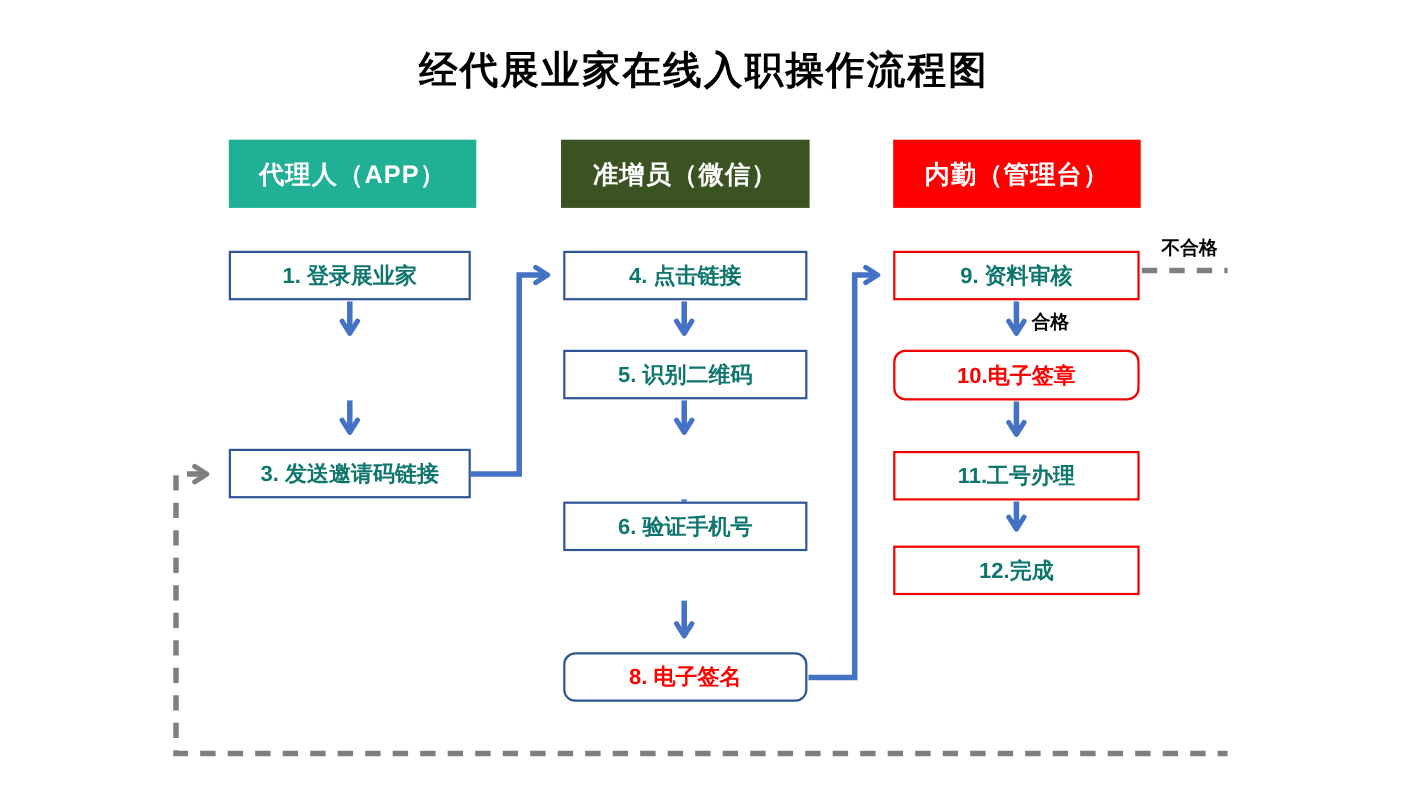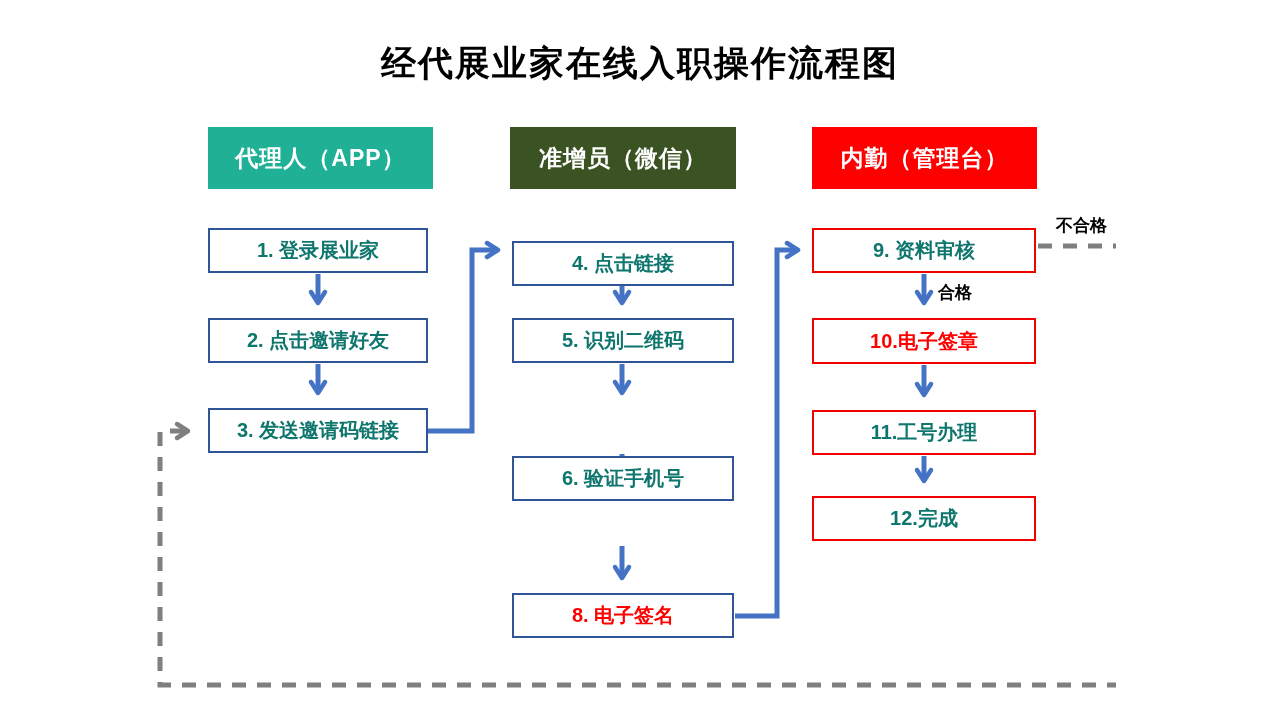--- a/index.html
+++ b/index.html
@@ -17,26 +17,26 @@
   }
   .hdr-agent{left:208px;width:225px;background:var(--lane_agent,#1FB095);}
   .hdr-recruit{left:510px;width:226px;background:var(--lane_recruit,#3B5323);}
   .hdr-admin{left:812px;width:225px;background:var(--lane_admin,#FE0000);}
   .flow-box{
     position:absolute;background:#fff;display:flex;align-items:center;justify-content:center;
     font-size:20px;font-weight:700;color:#0f766e;height:45px;box-sizing:border-box;white-space:nowrap;
   }
   .border-blue{border:2px solid var(--border_blue,#2F5597);}
   .border-red{border:2px solid var(--border_red,#F20000);}
-  .text-red{color:var(--text_red,#FF0000);}
+  .text-red{color:var(--text_red,#FF0000);border-radius:11px;}
   .col1{left:208px;width:220px;}
   .col2{left:512px;width:222px;}
   .col3{left:812px;width:224px;}
   .pos-b1{top:228px;}  .pos-b2{top:318px;}  .pos-b3{top:408px;}
-  .pos-b4{top:228px;margin-top:13px;}  .pos-b5{top:318px;}  .pos-b6{top:408px;margin-top:48px;}
+  .pos-b4{top:228px;}  .pos-b5{top:318px;}  .pos-b6{top:408px;margin-top:48px;}
   .pos-b7{top:500px;}  .pos-b8{top:593px;}
   .pos-b9{top:228px;}  .pos-b10{top:318px;height:46px;}
   .pos-b11{top:410px;} .pos-b12{top:496px;}
   .edge-label{
     position:absolute;font-size:17px;font-weight:700;color:#000;white-space:nowrap;
   }
   .lbl-pass{left:938px;top:281px;}
   .lbl-fail{left:1056px;top:214px;}
   svg.wires{position:absolute;left:0;top:0;pointer-events:none;}
   .arrow{stroke:var(--arrow_blue,#4472C4);stroke-width:5;fill:none;}
@@ -78,21 +78,20 @@
     <path class="arrow" marker-end="url(#mb)" d="M 622 546 V 578"></path>
 
     <path class="arrow" marker-end="url(#mb)" d="M 735 616 H 777 V 250 H 798"></path>
 
     <path class="arrow" marker-end="url(#mb)" d="M 924 274 V 303"></path>
     <path class="arrow" marker-end="url(#mb)" d="M 924 365 V 395"></path>
     <path class="arrow" marker-end="url(#mb)" d="M 924 456 V 481"></path>
   </svg>
 
   <div class="flow-box col1 border-blue pos-b1">1. 登录展业家</div>
-  <div class="flow-box col1 border-blue pos-b2">2. 点击邀请好友</div>
   <div class="flow-box col1 border-blue pos-b3">3. 发送邀请码链接</div>
 
   <div class="flow-box col2 border-blue pos-b4">4. 点击链接</div>
   <div class="flow-box col2 border-blue pos-b5">5. 识别二维码</div>
   <div class="flow-box col2 border-blue pos-b6">6. 验证手机号</div>
   <div class="flow-box col2 border-blue pos-b8 text-red">8. 电子签名</div>
 
   <div class="flow-box col3 border-red pos-b9">9. 资料审核</div>
   <div class="flow-box col3 border-red pos-b10 text-red">10.电子签章</div>
   <div class="flow-box col3 border-red pos-b11">11.工号办理</div>

